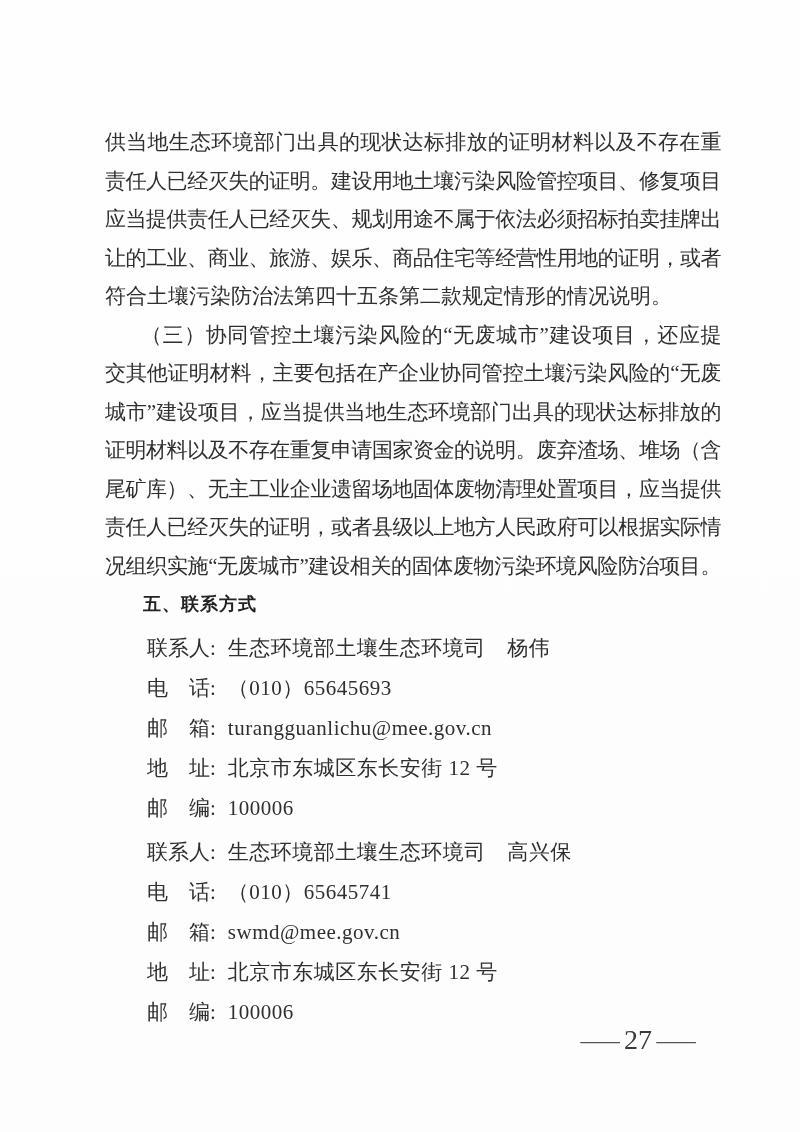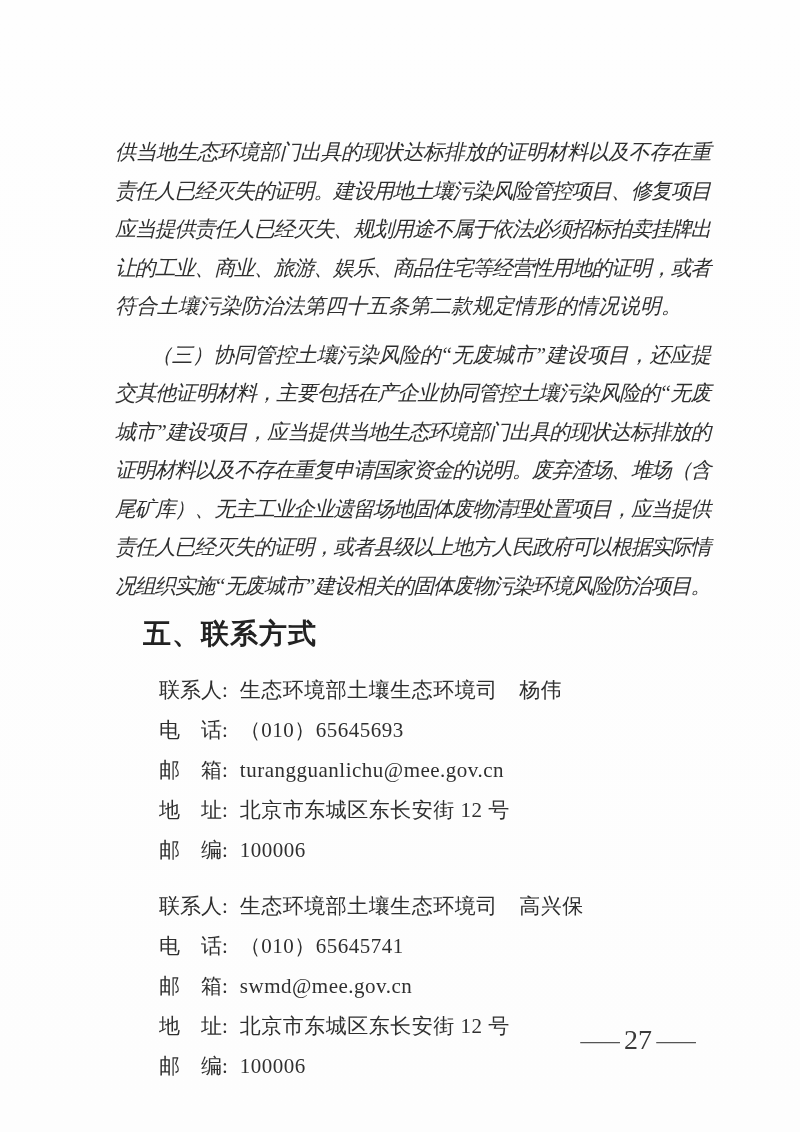--- a/index.html
+++ b/index.html
@@ -20,22 +20,21 @@
     inset: 0;
     background: linear-gradient(180deg, #fefefe 0%, #fdfdfd 100%);
   }
   .content {
     position: absolute;
     left: 105px;
     top: 123px;
     width: 615px;
   }
   .paragraph {
-    margin: 10px;
-    font-style: italic;
+    margin: 0;
   }
   .line {
     line-height: 38.5px;
     font-size: 21px;
     white-space: nowrap;
     overflow: visible;
   }
   .line.fill {
     text-align: justify;
     text-align-last: justify;
@@ -45,28 +44,28 @@
   .line.end {
     text-align: left;
     letter-spacing: 0;
   }
   .line.indent-first {
     text-indent: 36px;
   }
   .section-heading {
     font-family: Liberation Sans, sans-serif;
     font-weight: 700;
-    font-size: 28px;
+    font-size: 18px;
     line-height: 38.5px;
     padding-left: 38px;
     color: #222;
     letter-spacing: 1px;
   }
   .contact-block {
-    margin: 16px;
+    margin: 4px;
   }
   .c-row {
     line-height: 40px;
     font-size: 21px;
     padding-left: 38px;
     white-space: nowrap;
   }
   .c-label {
     display: inline-block;
     margin-right: 12px;

